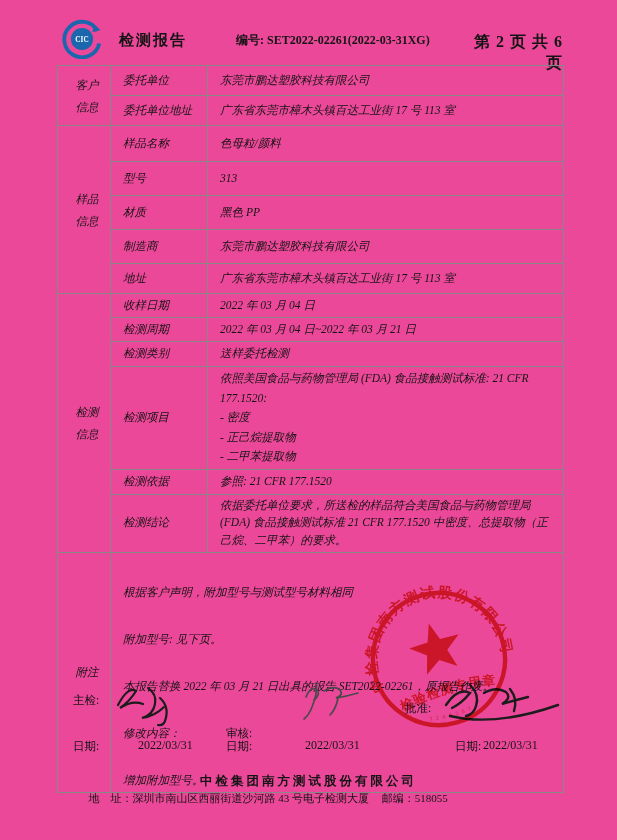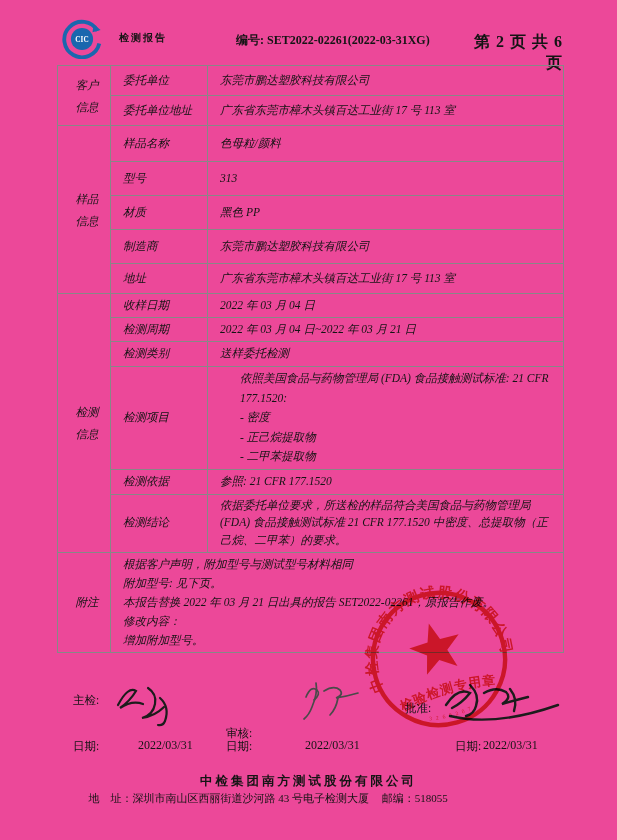--- a/index.html
+++ b/index.html
@@ -2,37 +2,37 @@
 <html><head>
 <meta charset="utf-8">
 <style>
   html,body{margin:0;padding:0;background:#ffffff;}
   .page{
     position:relative;width:617px;height:840px;background:#ec4899;overflow:hidden;
     font-family:"Liberation Serif","DejaVu Serif",serif;color:#141414;
   }
   
   .logo{position:absolute;left:61px;top:19px;width:42px;height:40px;}
-  .hdr-title{position:absolute;left:119px;top:31px;font-size:10px;font-weight:bold;letter-spacing:2px;}
+  .hdr-title{position:absolute;left:119px;top:31px;font-size:15px;font-weight:bold;letter-spacing:2px;}
   .hdr-no{position:absolute;left:236px;top:32px;font-size:12px;font-weight:bold;}
   .hdr-no .lbl{margin-right:3px;}
   .hdr-page{position:absolute;left:458px;top:32px;width:105px;font-size:16px;font-weight:bold;letter-spacing:1px;text-align:right;}
   
   table.report{position:absolute;left:57px;top:65px;width:506px;border-collapse:collapse;table-layout:fixed;font-style:italic;}
   table.report td{
     border:1px solid #878787;font-size:11.5px;vertical-align:middle;
     padding:2px 6px 2px 12px;line-height:1.55;overflow:hidden;
   }
   td.sec{text-align:center;padding:2px 2px;}
   td.sec span{display:block;line-height:22px;}
   td.val{padding-left:14px;}
   tr.h30{height:30px}tr.h36{height:36px}tr.h34{height:34px}tr.h24{height:24px}
   tr.h25{height:25px}tr.h96{height:96px}tr.h58{height:58px}tr.h94{height:94px}
-  .mline div{line-height:19.5px;margin-left:20px;}
-  .note-line{white-space:nowrap;line-height:19px;}
+  .mline div{line-height:19.5px;}
+  .note-line{white-space:nowrap;line-height:19px;margin-top:28px;}
   
   .sig-label{position:absolute;font-size:11.5px;}
   .sig-date-label{position:absolute;font-size:11.5px;}
   .sig-date{position:absolute;font-size:12px;}
   .sig-svg{position:absolute;}
   
   .stamp{position:absolute;left:362px;top:582px;width:154px;height:154px;mix-blend-mode:multiply;opacity:.9;}
   
   .ft-company{position:absolute;left:0;top:773px;width:617px;text-align:center;font-size:12.5px;font-weight:bold;letter-spacing:3px;}
   .ft-line1{position:absolute;left:0;top:791px;width:536px;text-align:center;font-size:11px;}

